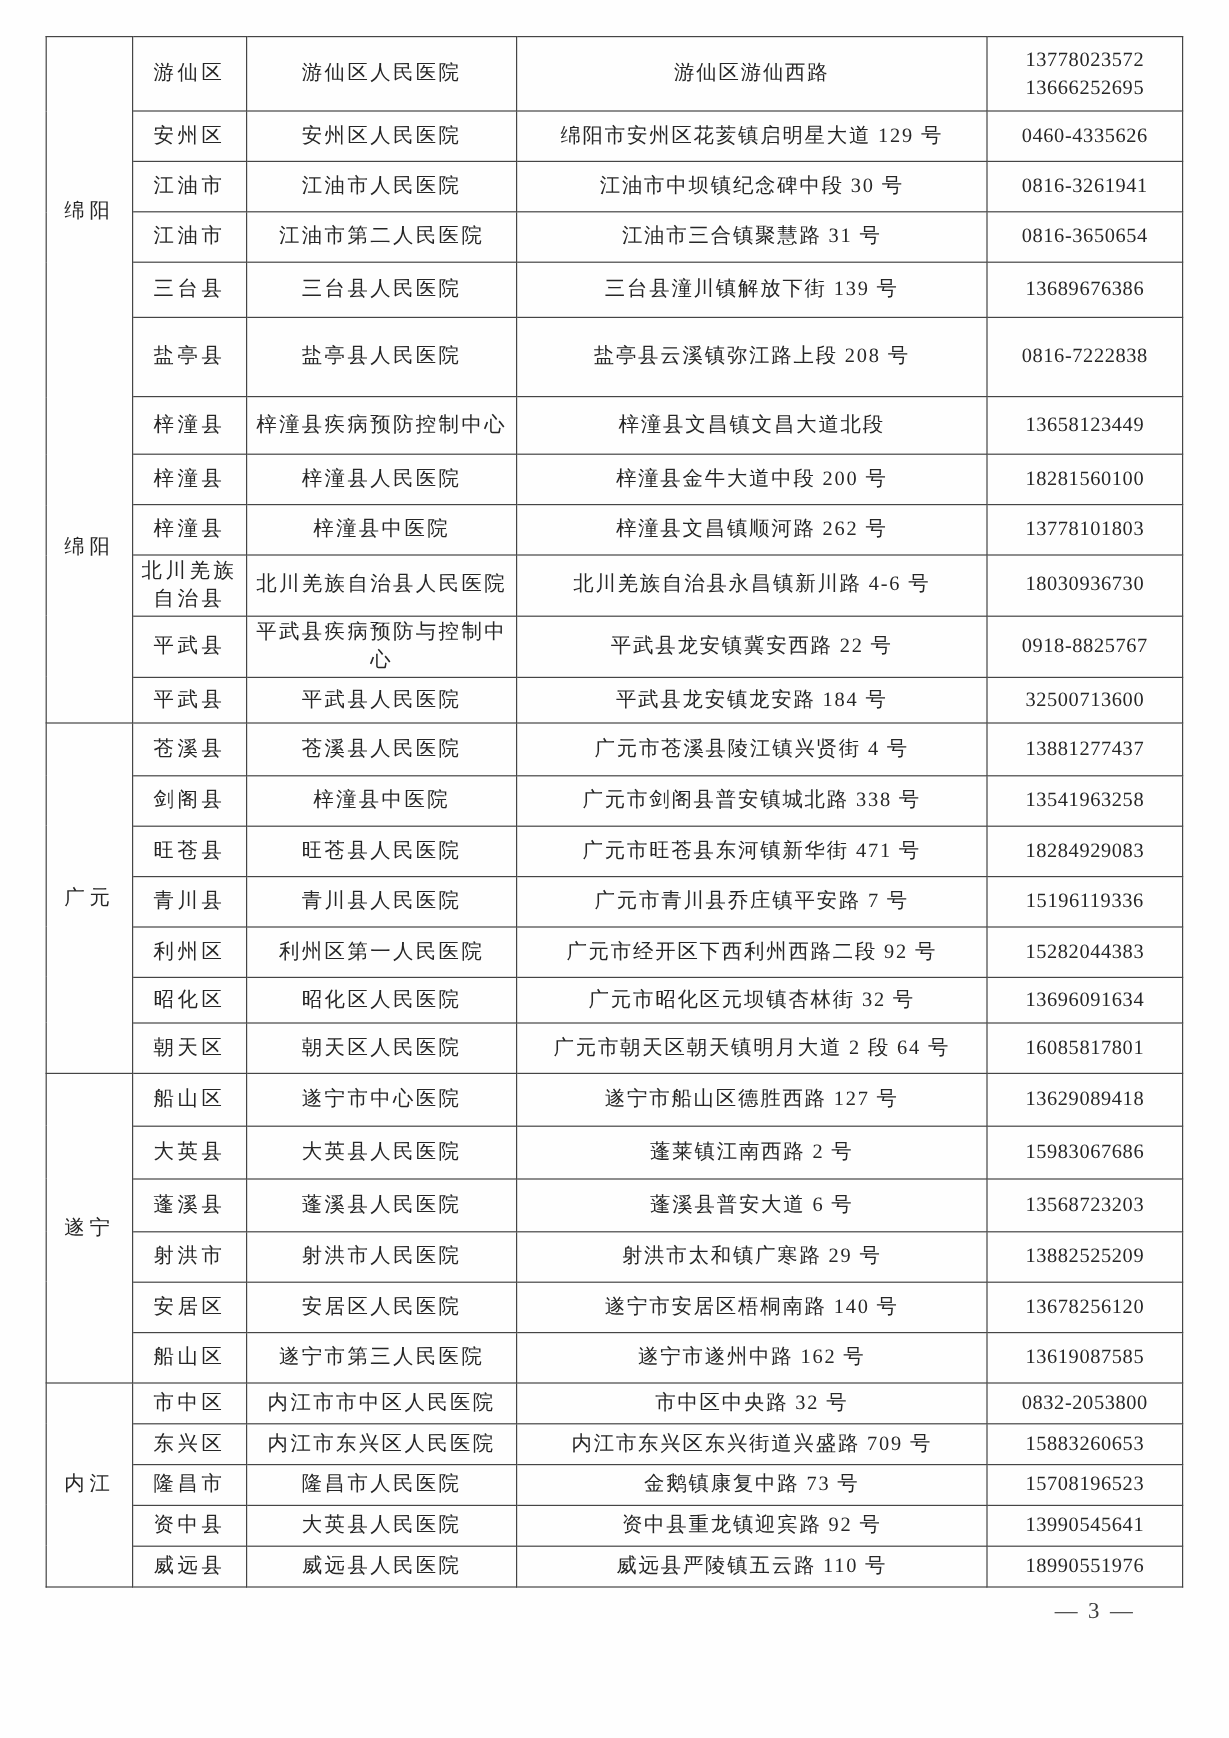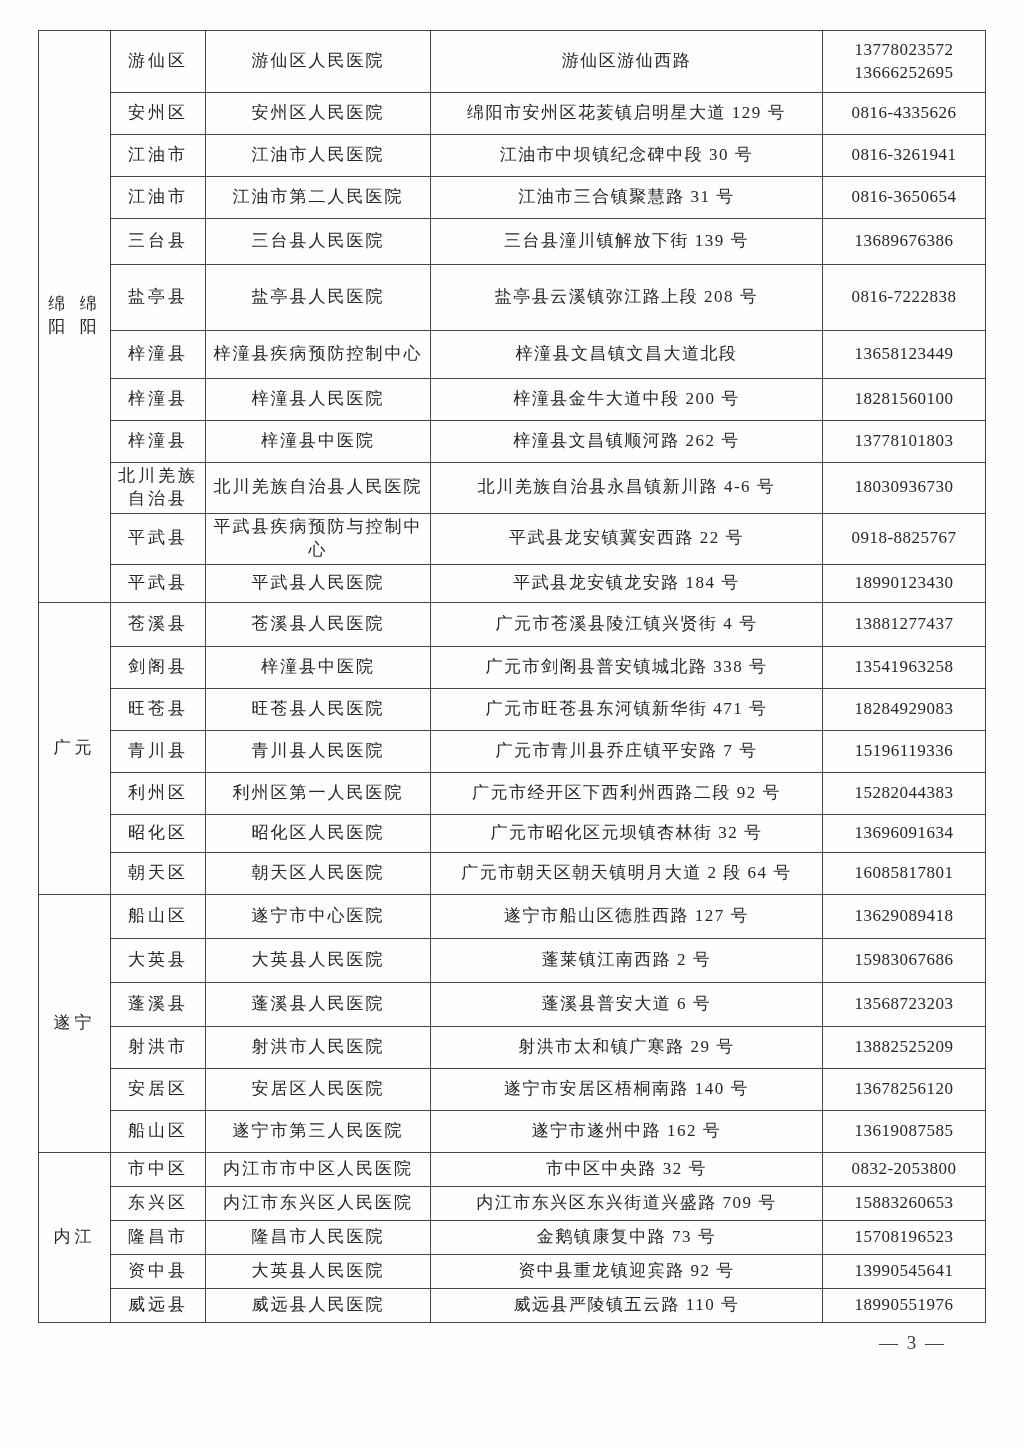--- a/index.html
+++ b/index.html
@@ -31,24 +31,25 @@
     line-height: 1.35;
     color: #262626;
   }
   .c-city {
     font-size: 18px;
     letter-spacing: 4px;
     padding: 0;
   }
   .city-stack {
     display: flex;
-    flex-direction: row;
+    flex-direction: column;
     justify-content: space-around;
     align-items: center;
     height: 560px;
+    text-align: right;
   }
   .c-district { letter-spacing: 3px; padding: 2px 6px; }
   .c-hospital { letter-spacing: 2px; padding: 2px 6px; }
   .c-address  { letter-spacing: 1.5px; padding: 2px 10px; }
   .c-phone {
     letter-spacing: 0.5px;
     white-space: pre-line;
     font-size: 17.5px;
   }
   .page-footer {
@@ -84,21 +85,21 @@
         <td class="c-district">游仙区</td>
         <td class="c-hospital">游仙区人民医院</td>
         <td class="c-address">游仙区游仙西路</td>
         <td class="c-phone">13778023572
 13666252695</td>
       </tr>
       <tr style="height:42px">
         <td class="c-district">安州区</td>
         <td class="c-hospital">安州区人民医院</td>
         <td class="c-address">绵阳市安州区花荄镇启明星大道 129 号</td>
-        <td class="c-phone">0816-4335626</td>
+        <td class="c-phone">0460-4335626</td>
       </tr>
       <tr style="height:42px">
         <td class="c-district">江油市</td>
         <td class="c-hospital">江油市人民医院</td>
         <td class="c-address">江油市中坝镇纪念碑中段 30 号</td>
         <td class="c-phone">0816-3261941</td>
       </tr>
       <tr style="height:42px">
         <td class="c-district">江油市</td>
         <td class="c-hospital">江油市第二人民医院</td>
@@ -144,21 +145,21 @@
       <tr style="height:50px">
         <td class="c-district">平武县</td>
         <td class="c-hospital">平武县疾病预防与控制中心</td>
         <td class="c-address">平武县龙安镇冀安西路 22 号</td>
         <td class="c-phone">0918-8825767</td>
       </tr>
       <tr style="height:38px">
         <td class="c-district">平武县</td>
         <td class="c-hospital">平武县人民医院</td>
         <td class="c-address">平武县龙安镇龙安路 184 号</td>
-        <td class="c-phone">18990123430</td>
+        <td class="c-phone">32500713600</td>
       </tr>
       <tr style="height:44px">
         <td class="c-city" rowspan="7">广元</td>
         <td class="c-district">苍溪县</td>
         <td class="c-hospital">苍溪县人民医院</td>
         <td class="c-address">广元市苍溪县陵江镇兴贤街 4 号</td>
         <td class="c-phone">13881277437</td>
       </tr>
       <tr style="height:42px">
         <td class="c-district">剑阁县</td>

